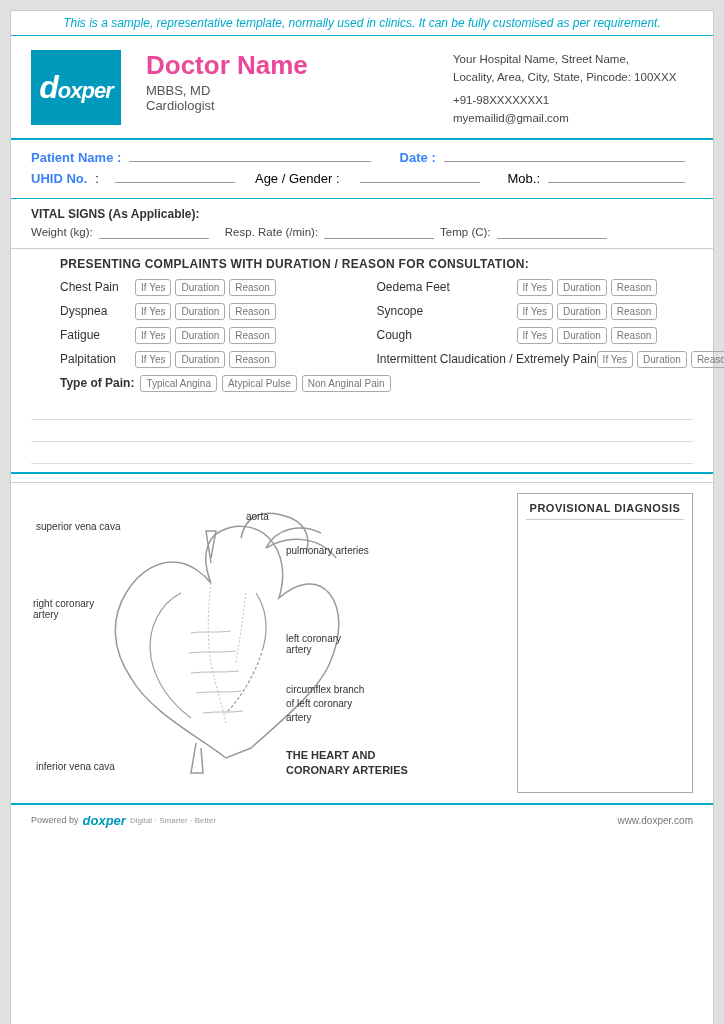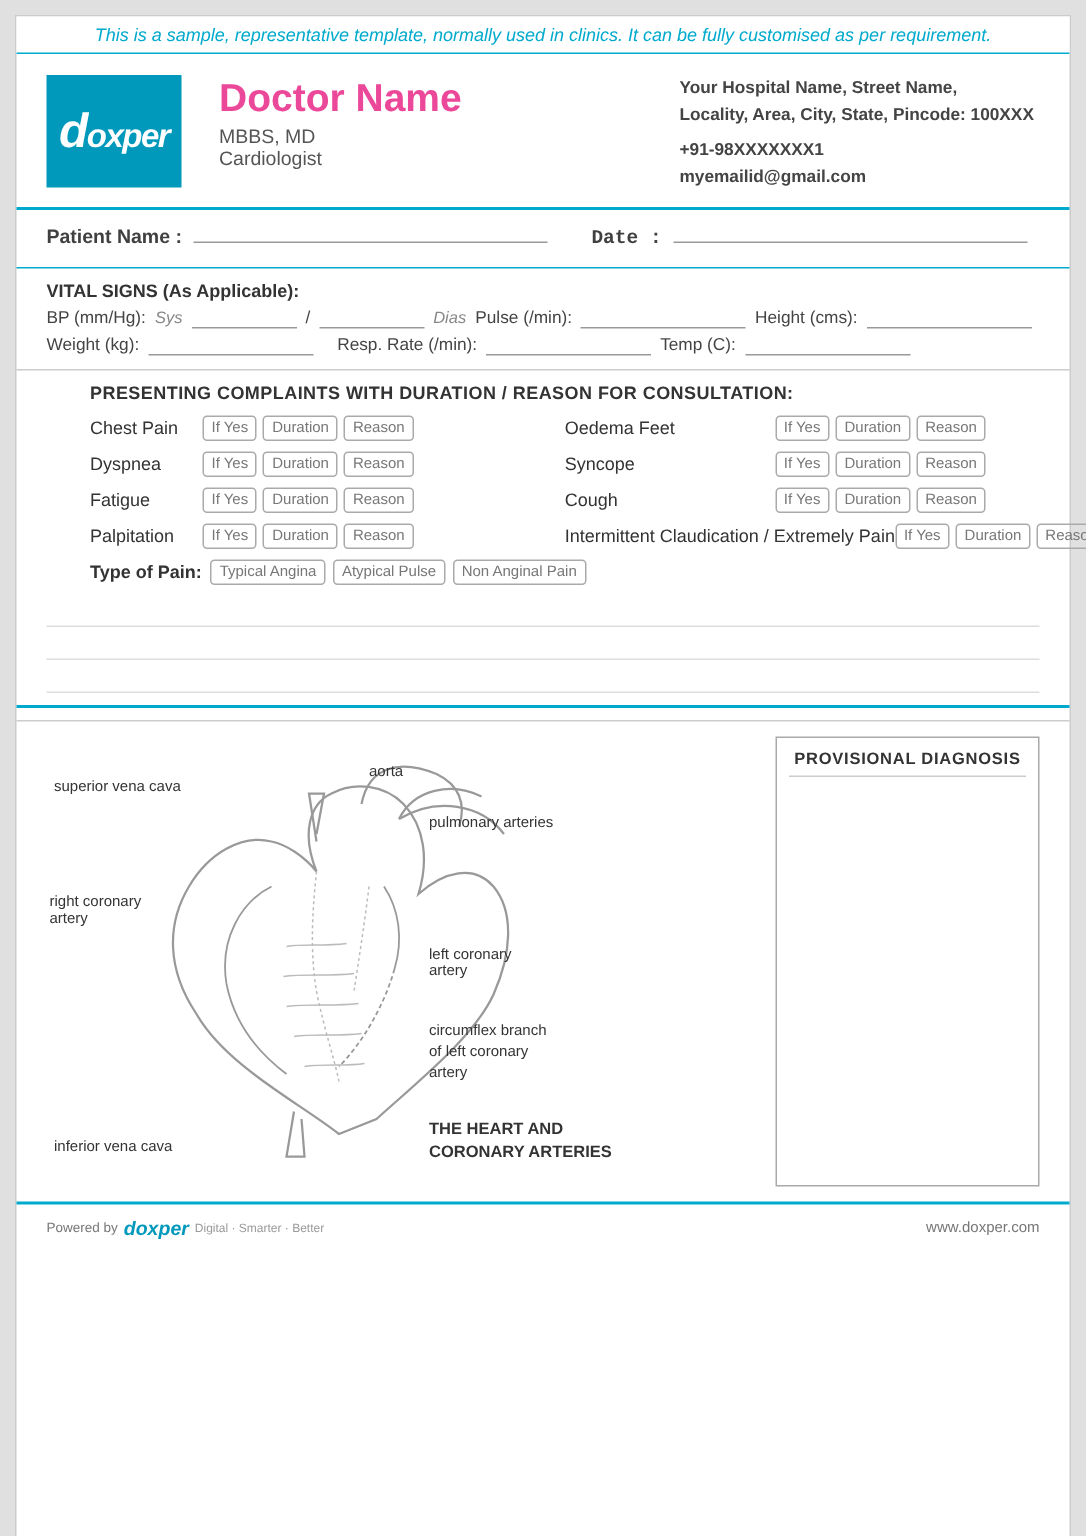--- a/index.html
+++ b/index.html
@@ -73,36 +73,35 @@
     .doctor-specialty {
       font-size: 13px;
       color: #555;
     }
     .hospital-info {
       text-align: left;
       font-size: 11.5px;
       color: #444;
       line-height: 1.6;
       min-width: 240px;
-      font-weight: bold;
     }
     
     .patient-section {
       padding: 10px 20px 6px 20px;
       border-bottom: 1.5px solid #00aacc;
     }
     .patient-row {
       display: flex;
       align-items: baseline;
       margin-bottom: 6px;
       font-size: 13px;
     }
     .patient-row .label {
       font-weight: bold;
-      color: #404040;
+      color: #3b82f6;
       white-space: nowrap;
     }
     .patient-row .underline {
       flex: 1;
       border-bottom: 1px solid #999;
       margin: 0 8px;
       min-width: 30px;
     }
     
     .vital-section {
@@ -288,39 +287,36 @@
       <div>Locality, Area, City, State, Pincode: 100XXX</div>
       <div style="margin-top:4px;">+91-98XXXXXXX1</div>
       <div>myemailid@gmail.com</div>
     </div>
   </div>
 
   <div class="patient-section">
     <div class="patient-row">
       <span class="label">Patient Name :</span>
       <span class="underline"></span>
-      <span class="label" style="margin-left:21px;font-family:Liberation Mono, monospace;">Date :</span>
+      <span class="label" style="margin-left:21px;">Date :</span>
+      <span class="underline"></span>
+    </div>
+    <div class="patient-row">
+      <span class="label">UHID No.</span>
+      <span style="margin: 0 8px;">:</span>
+      <span class="underline" style="max-width:120px;"></span>
+      <span style="margin: 0 12px;">Age / Gender :</span>
+      <span class="underline" style="max-width:120px;"></span>
+      <span style="margin-left:20px;">Mob.:</span>
       <span class="underline"></span>
     </div>
   </div>
 
   <div class="vital-section">
     <div class="vital-title">VITAL SIGNS (As Applicable):</div>
-    <div class="vital-row">
-      <span>BP (mm/Hg):</span>
-      <span class="vital-val">Sys</span>
-      <input class="vital-input" type="text" style="">
-      <span>/</span>
-      <input class="vital-input" type="text" style="">
-      <span class="vital-val">Dias</span>
-      <span>Pulse (/min):</span>
-      <input class="vital-input wide" type="text" style="">
-      <span>Height (cms):</span>
-      <input class="vital-input wide" type="text" style="">
-    </div>
     <div class="vital-row">
       <span>Weight (kg):</span>
       <input class="vital-input wide" type="text" style="">
       <span style="margin-left:10px;">Resp. Rate (/min):</span>
       <input class="vital-input wide" type="text" style="">
       <span>Temp (C):</span>
       <input class="vital-input wide" type="text" style="">
     </div>
   </div>
 

